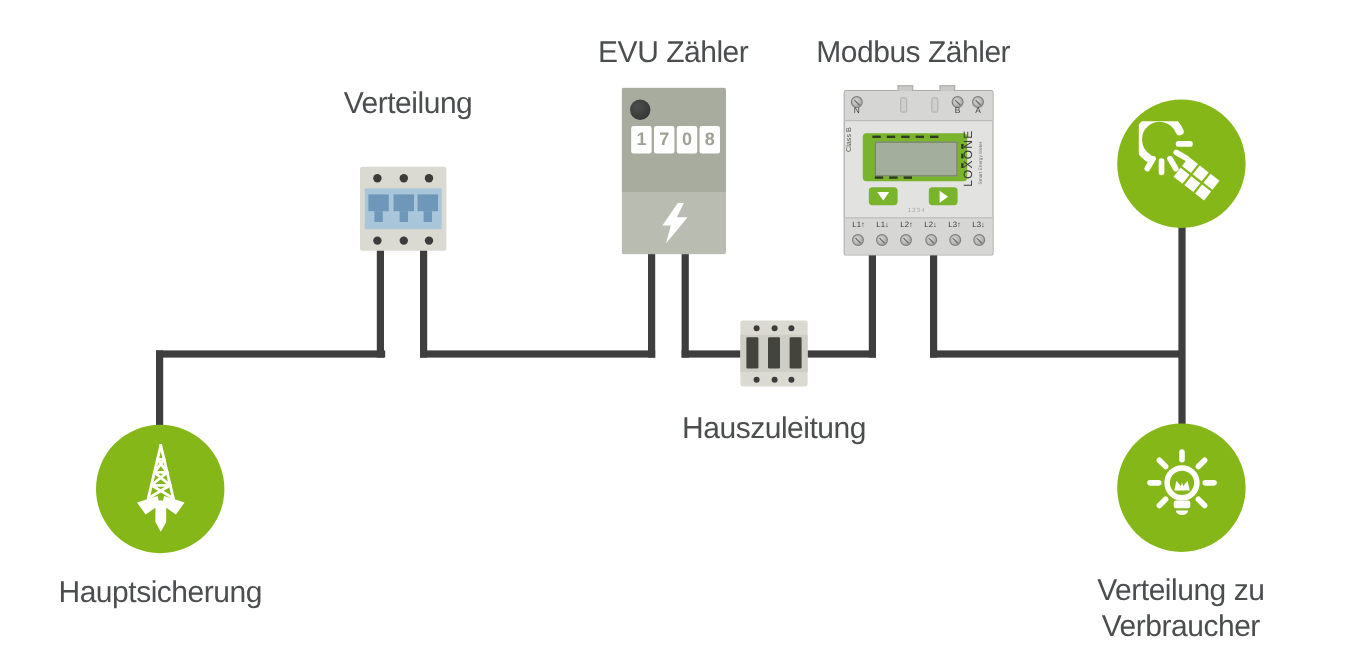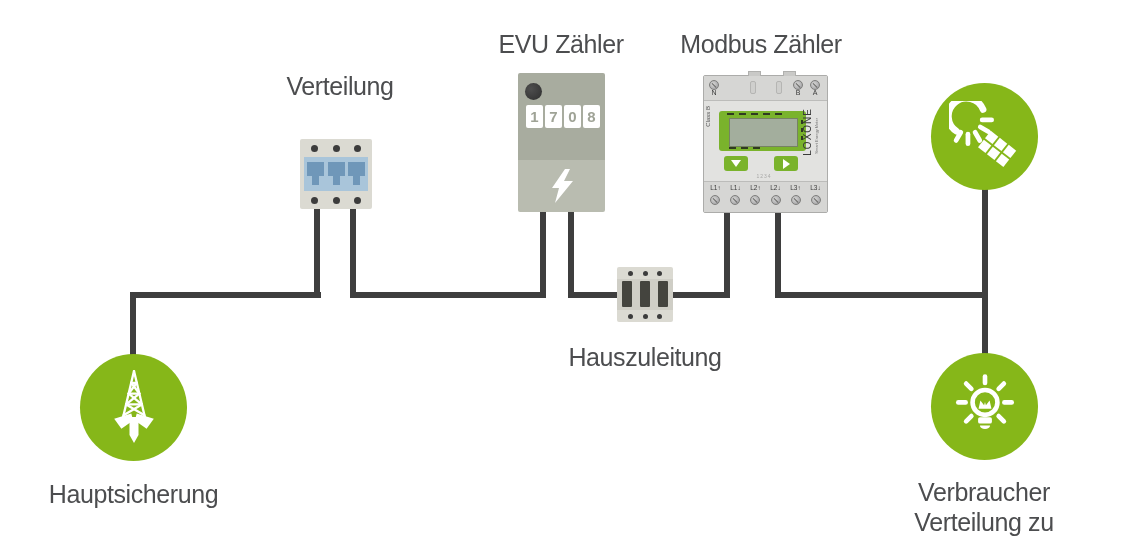--- a/index.html
+++ b/index.html
@@ -109,22 +109,22 @@
   <div class="dlabel" style="left:230px;top:71px;width:220px;">
     <div>Verteilung</div>
   </div>
   <div class="dlabel" style="left:461px;top:29px;width:200px;">EVU Zähler</div>
   <div class="dlabel" style="left:661px;top:29px;width:200px;">Modbus Zähler</div>
   <div class="dlabel" style="left:540px;top:342px;width:210px;">
     <div>Hauszuleitung</div>
   </div>
   <div class="dlabel" style="left:31px;top:479px;width:205px;">Hauptsicherung</div>
   <div class="dlabel" style="left:879px;top:477px;width:210px;">
+    <div>Verteilung zu</div>
     <div>Verbraucher</div>
-    <div>Verteilung zu</div>
   </div>
 
   <div class="breaker">
     <div class="dot-row">
       <span class="dot"></span>
       <span class="dot"></span>
       <span class="dot"></span>
     </div>
     <div class="breaker-band">
       <span class="plug"></span>

